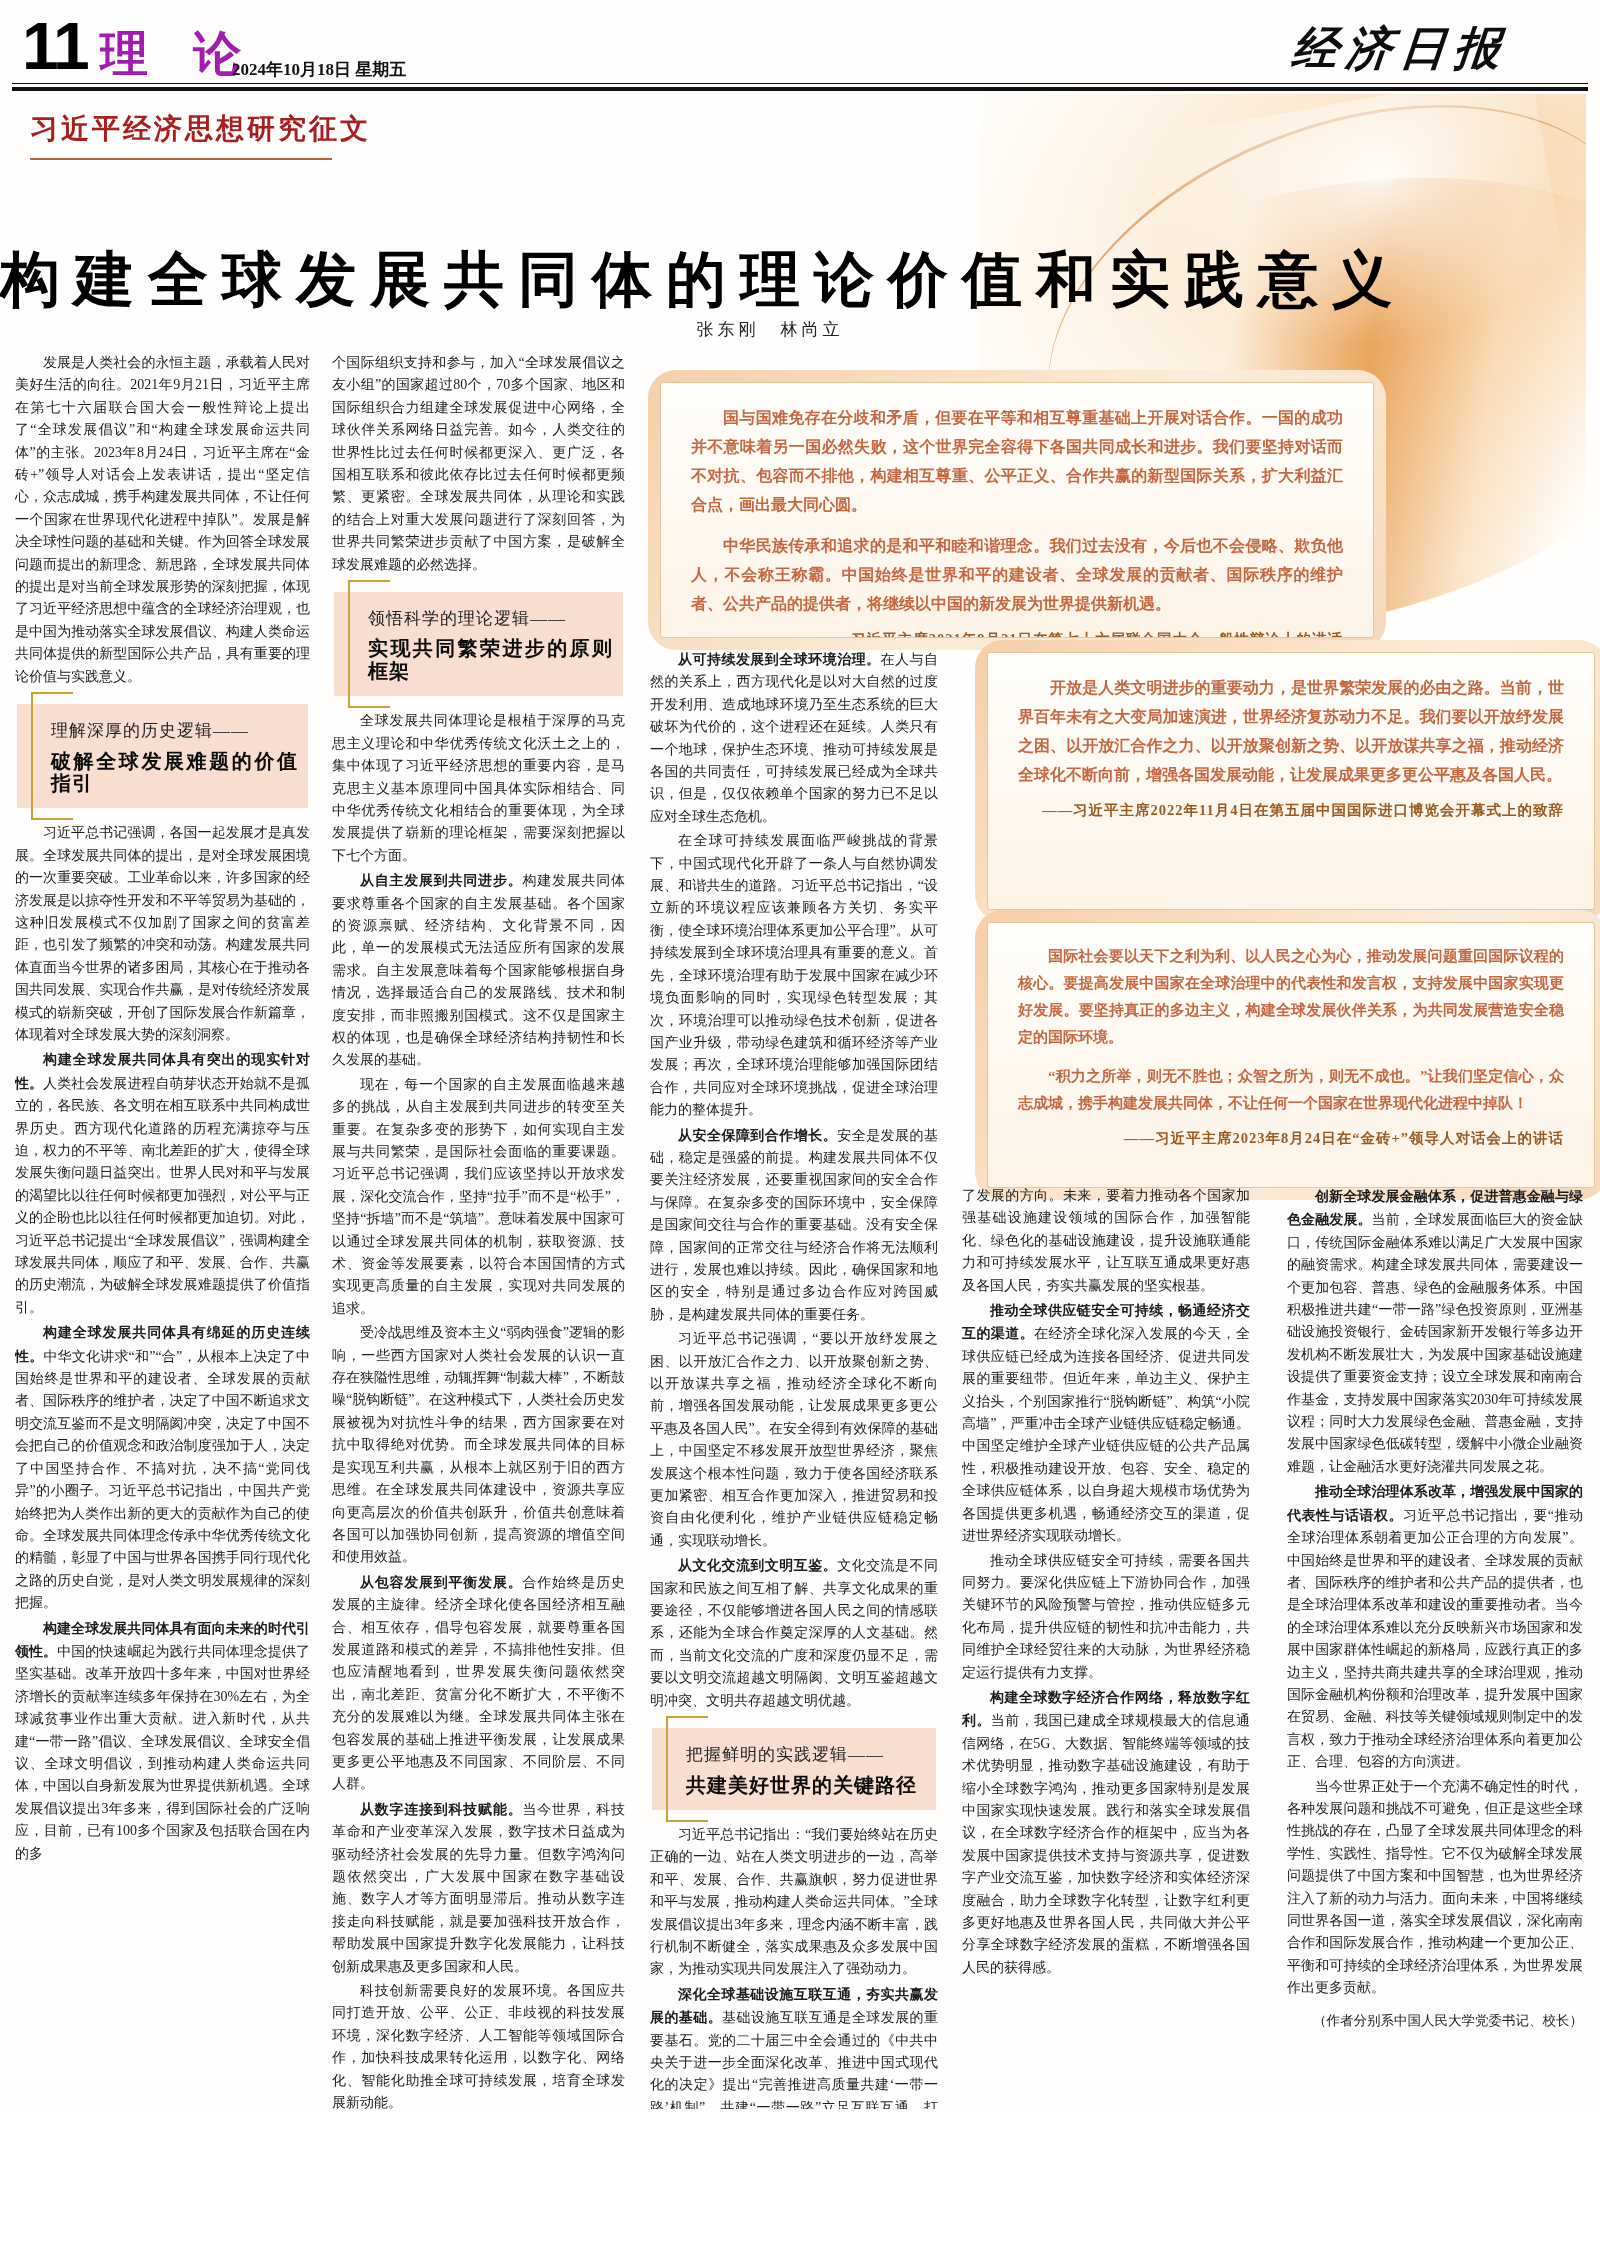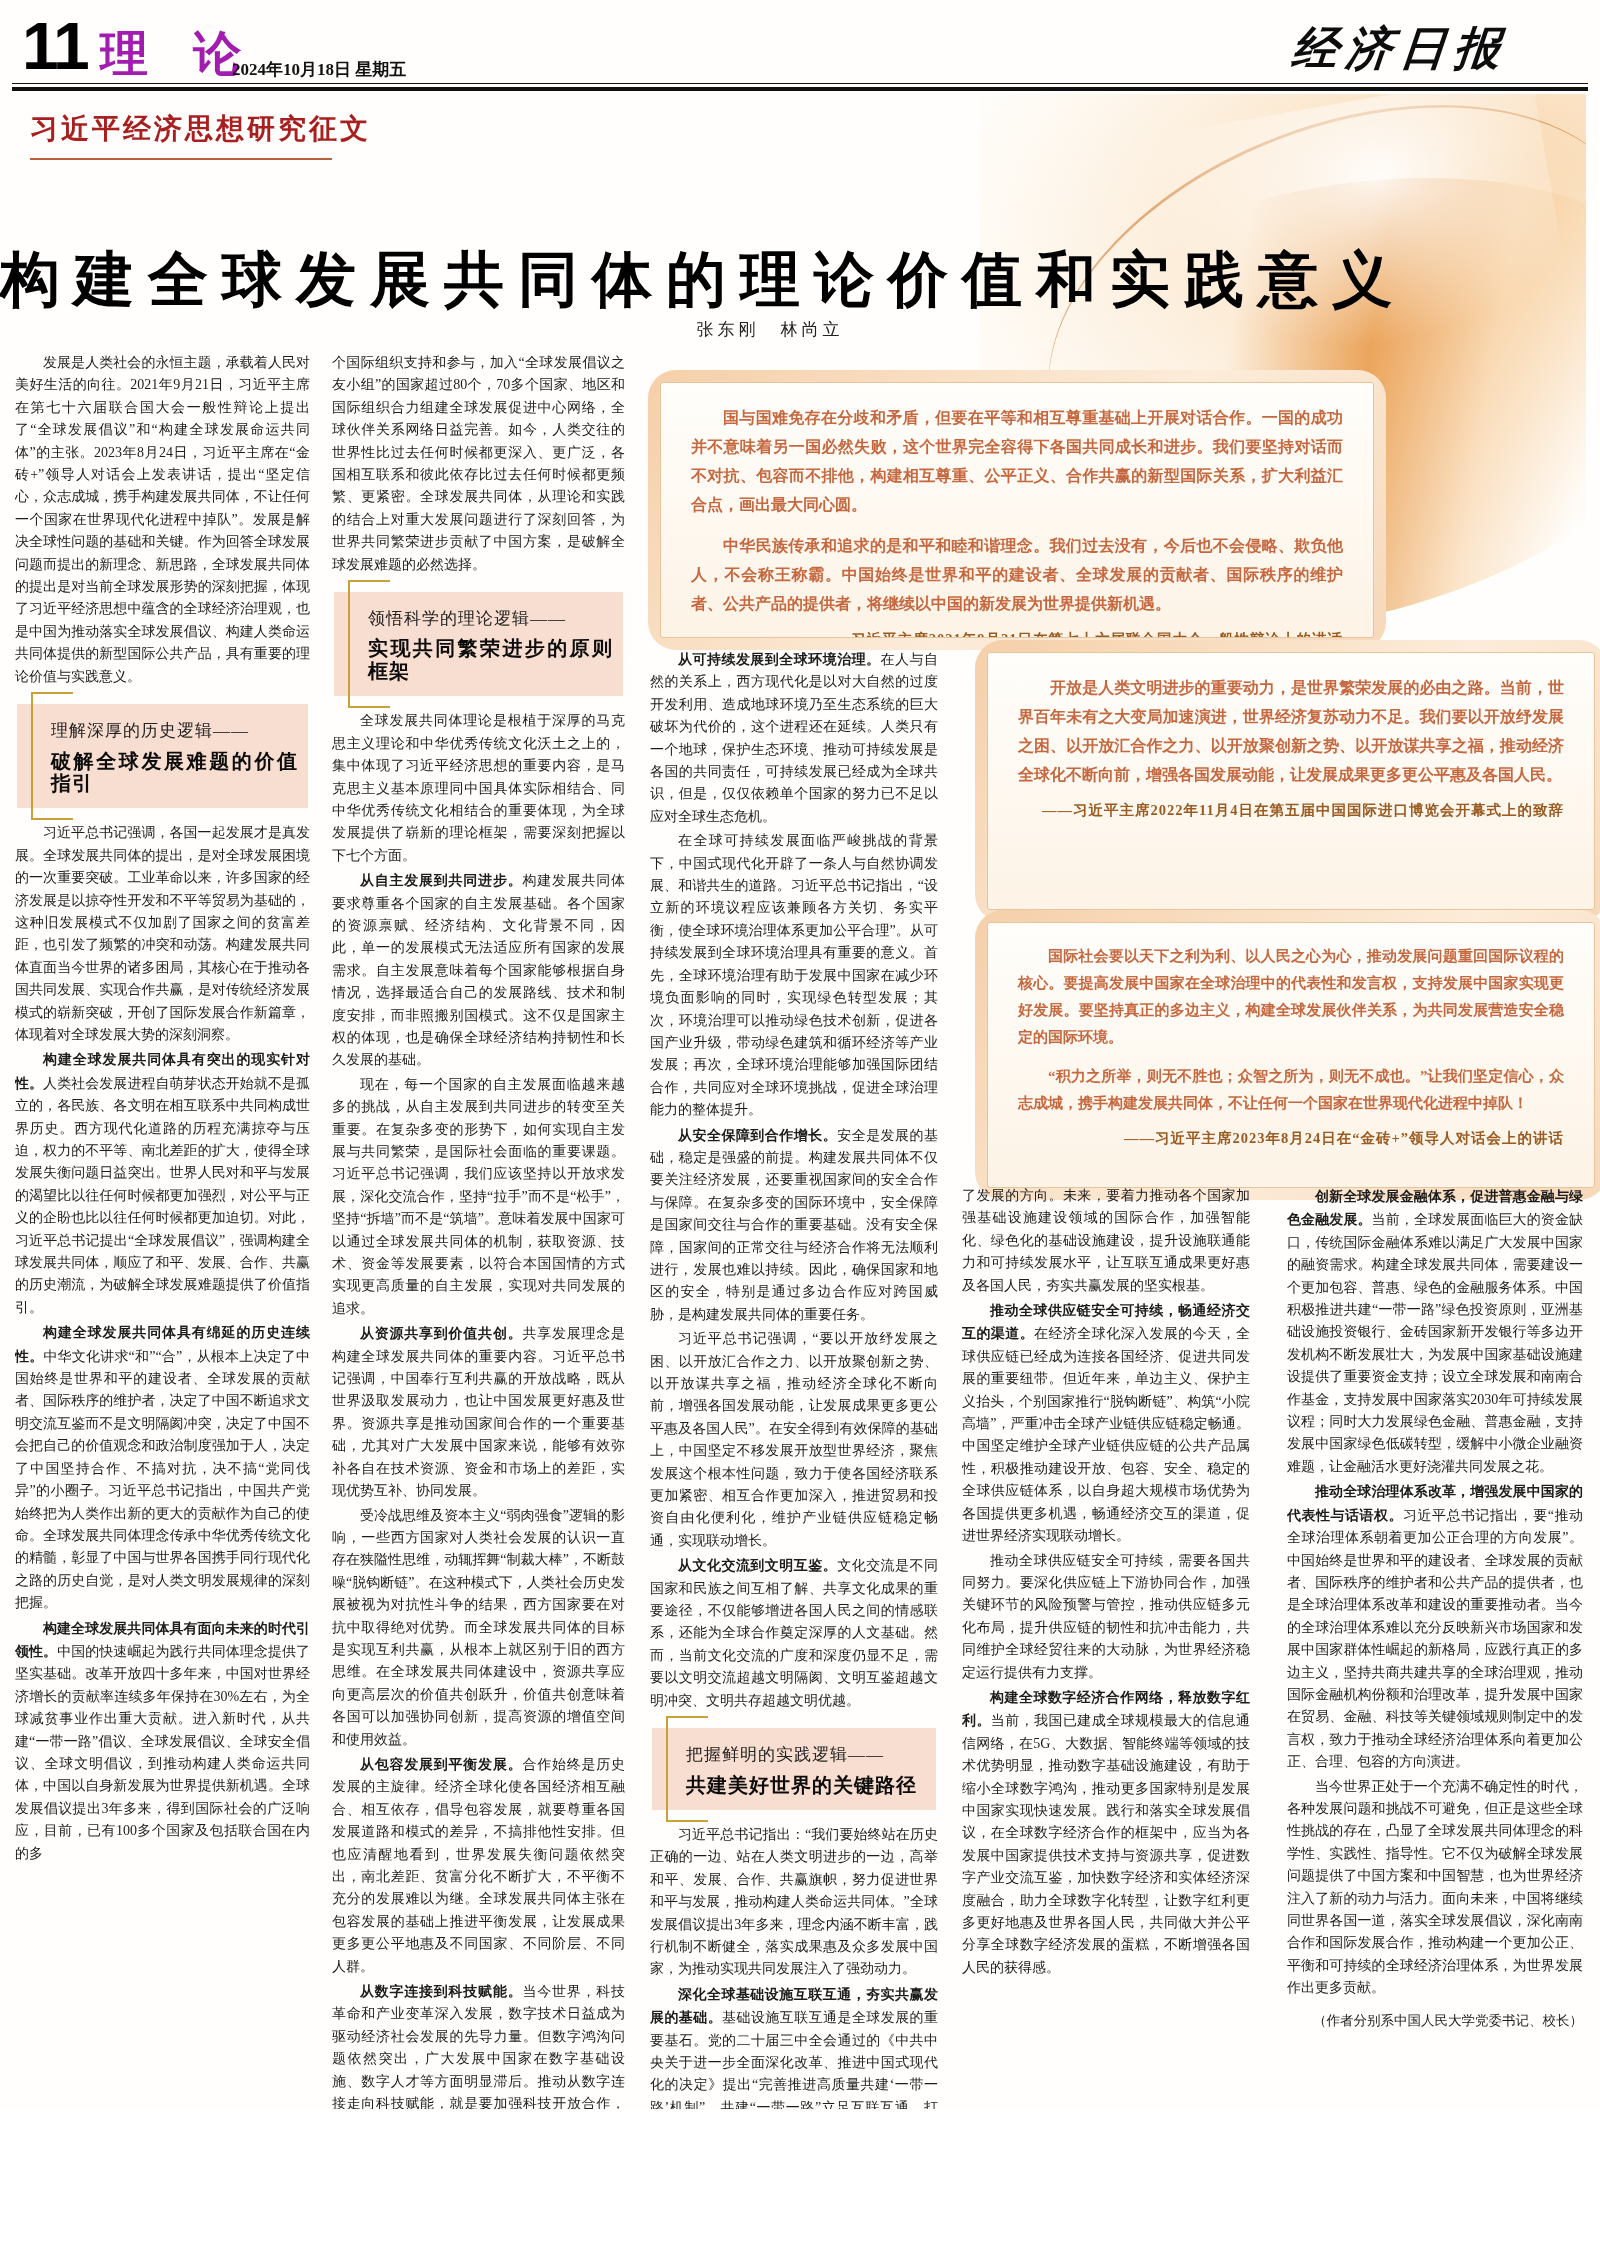--- a/index.html
+++ b/index.html
@@ -133,21 +133,20 @@
 
   <div class="col" id="col2">
     <p class="noind"><span>个国际组织支持和参与，加入“全球发展倡议之友小组”的国家超过80个，70多个国家、地区和国际组织合力组建全球发展促进中心网络，全球伙伴关系网络日益完善。如今，人类交往的世界性比过去任何时候都更深入、更广泛，各国相互联系和彼此依存比过去任何时候都更频繁、更紧密。全球发展共同体，从理论和实践的结合上对重大发展问题进行了深刻回答，为世界共同繁荣进步贡献了中国方案，是破解全球发展难题的必然选择。</span></p>
     <div class="shead">
       <div class="pre">领悟科学的理论逻辑——</div>
       <div class="ttl">实现共同繁荣进步的原则框架</div>
     </div>
     <p><span>全球发展共同体理论是根植于深厚的马克思主义理论和中华优秀传统文化沃土之上的，集中体现了习近平经济思想的重要内容，是马克思主义基本原理同中国具体实际相结合、同中华优秀传统文化相结合的重要体现，为全球发展提供了崭新的理论框架，需要深刻把握以下七个方面。</span></p>
     <p><b>从自主发展到共同进步。</b><span>构建发展共同体要求尊重各个国家的自主发展基础。各个国家的资源禀赋、经济结构、文化背景不同，因此，单一的发展模式无法适应所有国家的发展需求。自主发展意味着每个国家能够根据自身情况，选择最适合自己的发展路线、技术和制度安排，而非照搬别国模式。这不仅是国家主权的体现，也是确保全球经济结构持韧性和长久发展的基础。</span></p>
     <p><span>现在，每一个国家的自主发展面临越来越多的挑战，从自主发展到共同进步的转变至关重要。在复杂多变的形势下，如何实现自主发展与共同繁荣，是国际社会面临的重要课题。习近平总书记强调，我们应该坚持以开放求发展，深化交流合作，坚持“拉手”而不是“松手”，坚持“拆墙”而不是“筑墙”。意味着发展中国家可以通过全球发展共同体的机制，获取资源、技术、资金等发展要素，以符合本国国情的方式实现更高质量的自主发展，实现对共同发展的追求。</span></p>
-    <p><b>从资源共享到价值共创。</b><span>共享发展理念是构建全球发展共同体的重要内容。习近平总书记强调，中国奉行互利共赢的开放战略，既从世界汲取发展动力，也让中国发展更好惠及世界。资源共享是推动国家间合作的一个重要基础，尤其对广大发展中国家来说，能够有效弥补各自在技术资源、资金和市场上的差距，实现优势互补、协同发展。</span></p>
     <p><span>受冷战思维及资本主义“弱肉强食”逻辑的影响，一些西方国家对人类社会发展的认识一直存在狭隘性思维，动辄挥舞“制裁大棒”，不断鼓噪“脱钩断链”。在这种模式下，人类社会历史发展被视为对抗性斗争的结果，西方国家要在对抗中取得绝对优势。而全球发展共同体的目标是实现互利共赢，从根本上就区别于旧的西方思维。在全球发展共同体建设中，资源共享应向更高层次的价值共创跃升，价值共创意味着各国可以加强协同创新，提高资源的增值空间和使用效益。</span></p>
     <p><b>从包容发展到平衡发展。</b><span>合作始终是历史发展的主旋律。经济全球化使各国经济相互融合、相互依存，倡导包容发展，就要尊重各国发展道路和模式的差异，不搞排他性安排。但也应清醒地看到，世界发展失衡问题依然突出，南北差距、贫富分化不断扩大，不平衡不充分的发展难以为继。全球发展共同体主张在包容发展的基础上推进平衡发展，让发展成果更多更公平地惠及不同国家、不同阶层、不同人群。</span></p>
     <p><b>从数字连接到科技赋能。</b><span>当今世界，科技革命和产业变革深入发展，数字技术日益成为驱动经济社会发展的先导力量。但数字鸿沟问题依然突出，广大发展中国家在数字基础设施、数字人才等方面明显滞后。推动从数字连接走向科技赋能，就是要加强科技开放合作，帮助发展中国家提升数字化发展能力，让科技创新成果惠及更多国家和人民。</span></p>
     <p><span>科技创新需要良好的发展环境。各国应共同打造开放、公平、公正、非歧视的科技发展环境，深化数字经济、人工智能等领域国际合作，加快科技成果转化运用，以数字化、网络化、智能化助推全球可持续发展，培育全球发展新动能。</span></p>
   </div>
 
   <div class="col" id="col3">
     <p><b>从可持续发展到全球环境治理。</b><span>在人与自然的关系上，西方现代化是以对大自然的过度开发利用、造成地球环境乃至生态系统的巨大破坏为代价的，这个进程还在延续。人类只有一个地球，保护生态环境、推动可持续发展是各国的共同责任，可持续发展已经成为全球共识，但是，仅仅依赖单个国家的努力已不足以应对全球生态危机。</span></p>
     <p><span>在全球可持续发展面临严峻挑战的背景下，中国式现代化开辟了一条人与自然协调发展、和谐共生的道路。习近平总书记指出，“设立新的环境议程应该兼顾各方关切、务实平衡，使全球环境治理体系更加公平合理”。从可持续发展到全球环境治理具有重要的意义。首先，全球环境治理有助于发展中国家在减少环境负面影响的同时，实现绿色转型发展；其次，环境治理可以推动绿色技术创新，促进各国产业升级，带动绿色建筑和循环经济等产业发展；再次，全球环境治理能够加强国际团结合作，共同应对全球环境挑战，促进全球治理能力的整体提升。</span></p>
     <p><b>从安全保障到合作增长。</b><span>安全是发展的基础，稳定是强盛的前提。构建发展共同体不仅要关注经济发展，还要重视国家间的安全合作与保障。在复杂多变的国际环境中，安全保障是国家间交往与合作的重要基础。没有安全保障，国家间的正常交往与经济合作将无法顺利进行，发展也难以持续。因此，确保国家和地区的安全，特别是通过多边合作应对跨国威胁，是构建发展共同体的重要任务。</span></p>

